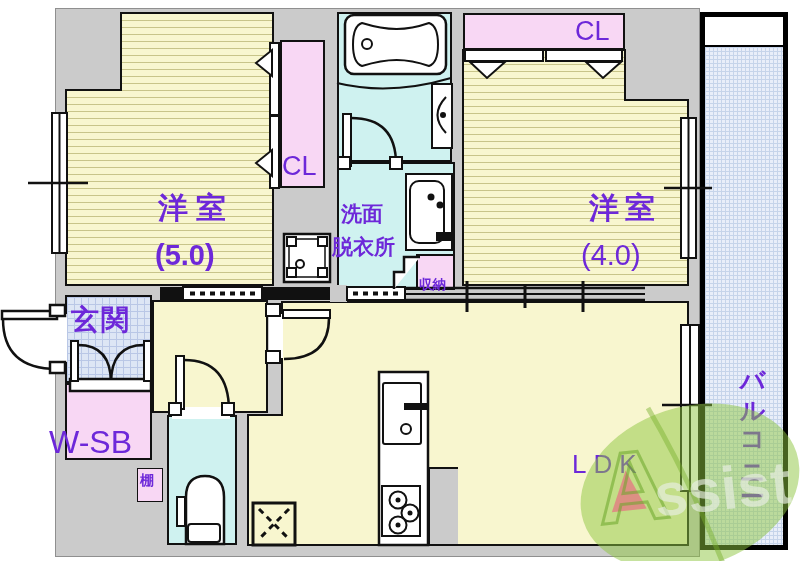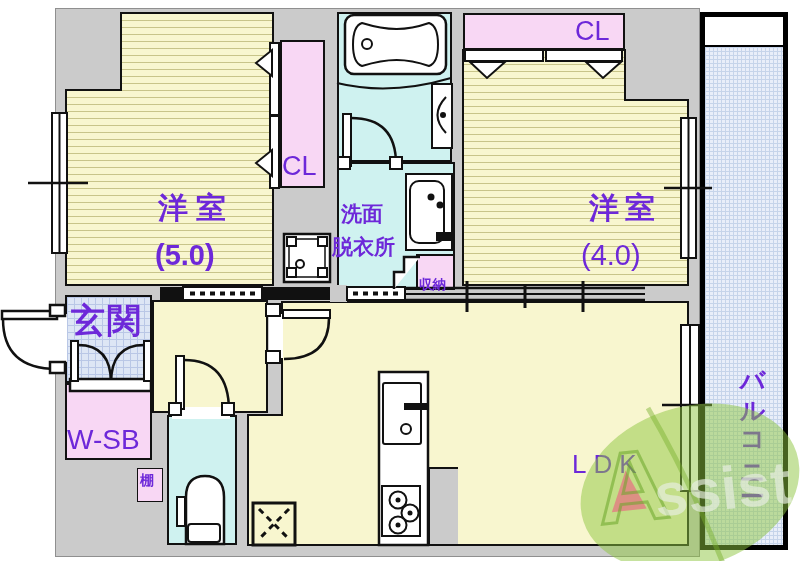--- a/index.html
+++ b/index.html
@@ -39,22 +39,22 @@
   
   .l-b5n{left:158px;top:193px;font-size:30px;font-weight:600;letter-spacing:8px;}
   .l-b5s{left:155px;top:241px;font-size:29px;font-weight:bold;}
   .l-clL{left:282px;top:153px;font-size:27px;}
   .l-w1{left:341px;top:203px;font-size:21px;font-weight:600;text-align:right;}
   .l-w2{left:332px;top:236px;font-size:21px;font-weight:600;}
   .l-st{left:419px;top:266px;font-size:13.5px;font-weight:600;margin-top:12px;}
   .l-clR{left:575px;top:18px;font-size:27px;}
   .l-b4n{left:589px;top:193px;font-size:30px;font-weight:600;letter-spacing:6px;}
   .l-b4s{left:581px;top:241px;font-size:29px;}
-  .l-gk{left:71px;top:306px;font-size:34px;font-weight:600;letter-spacing:2px;font-family:Liberation Mono, monospace;}
-  .l-sb{left:67px;top:426px;font-size:28px;}
+  .l-gk{left:71px;top:306px;font-size:28px;font-weight:600;letter-spacing:2px;}
+  .l-sb{left:49px;top:426px;font-size:32px;}
   .l-sh{left:140px;top:473px;font-size:14px;font-weight:600;}
   .l-ldk{left:572px;top:451px;font-size:26px;letter-spacing:7px;}
   .l-lds{left:571px;top:499px;font-size:30px;}
   .l-bal{left:740px;top:352px;font-size:25px;font-weight:600;writing-mode:vertical-rl;letter-spacing:4px;}
 </style>
 </head>
 <body>
 
 <div class="plan">
 

